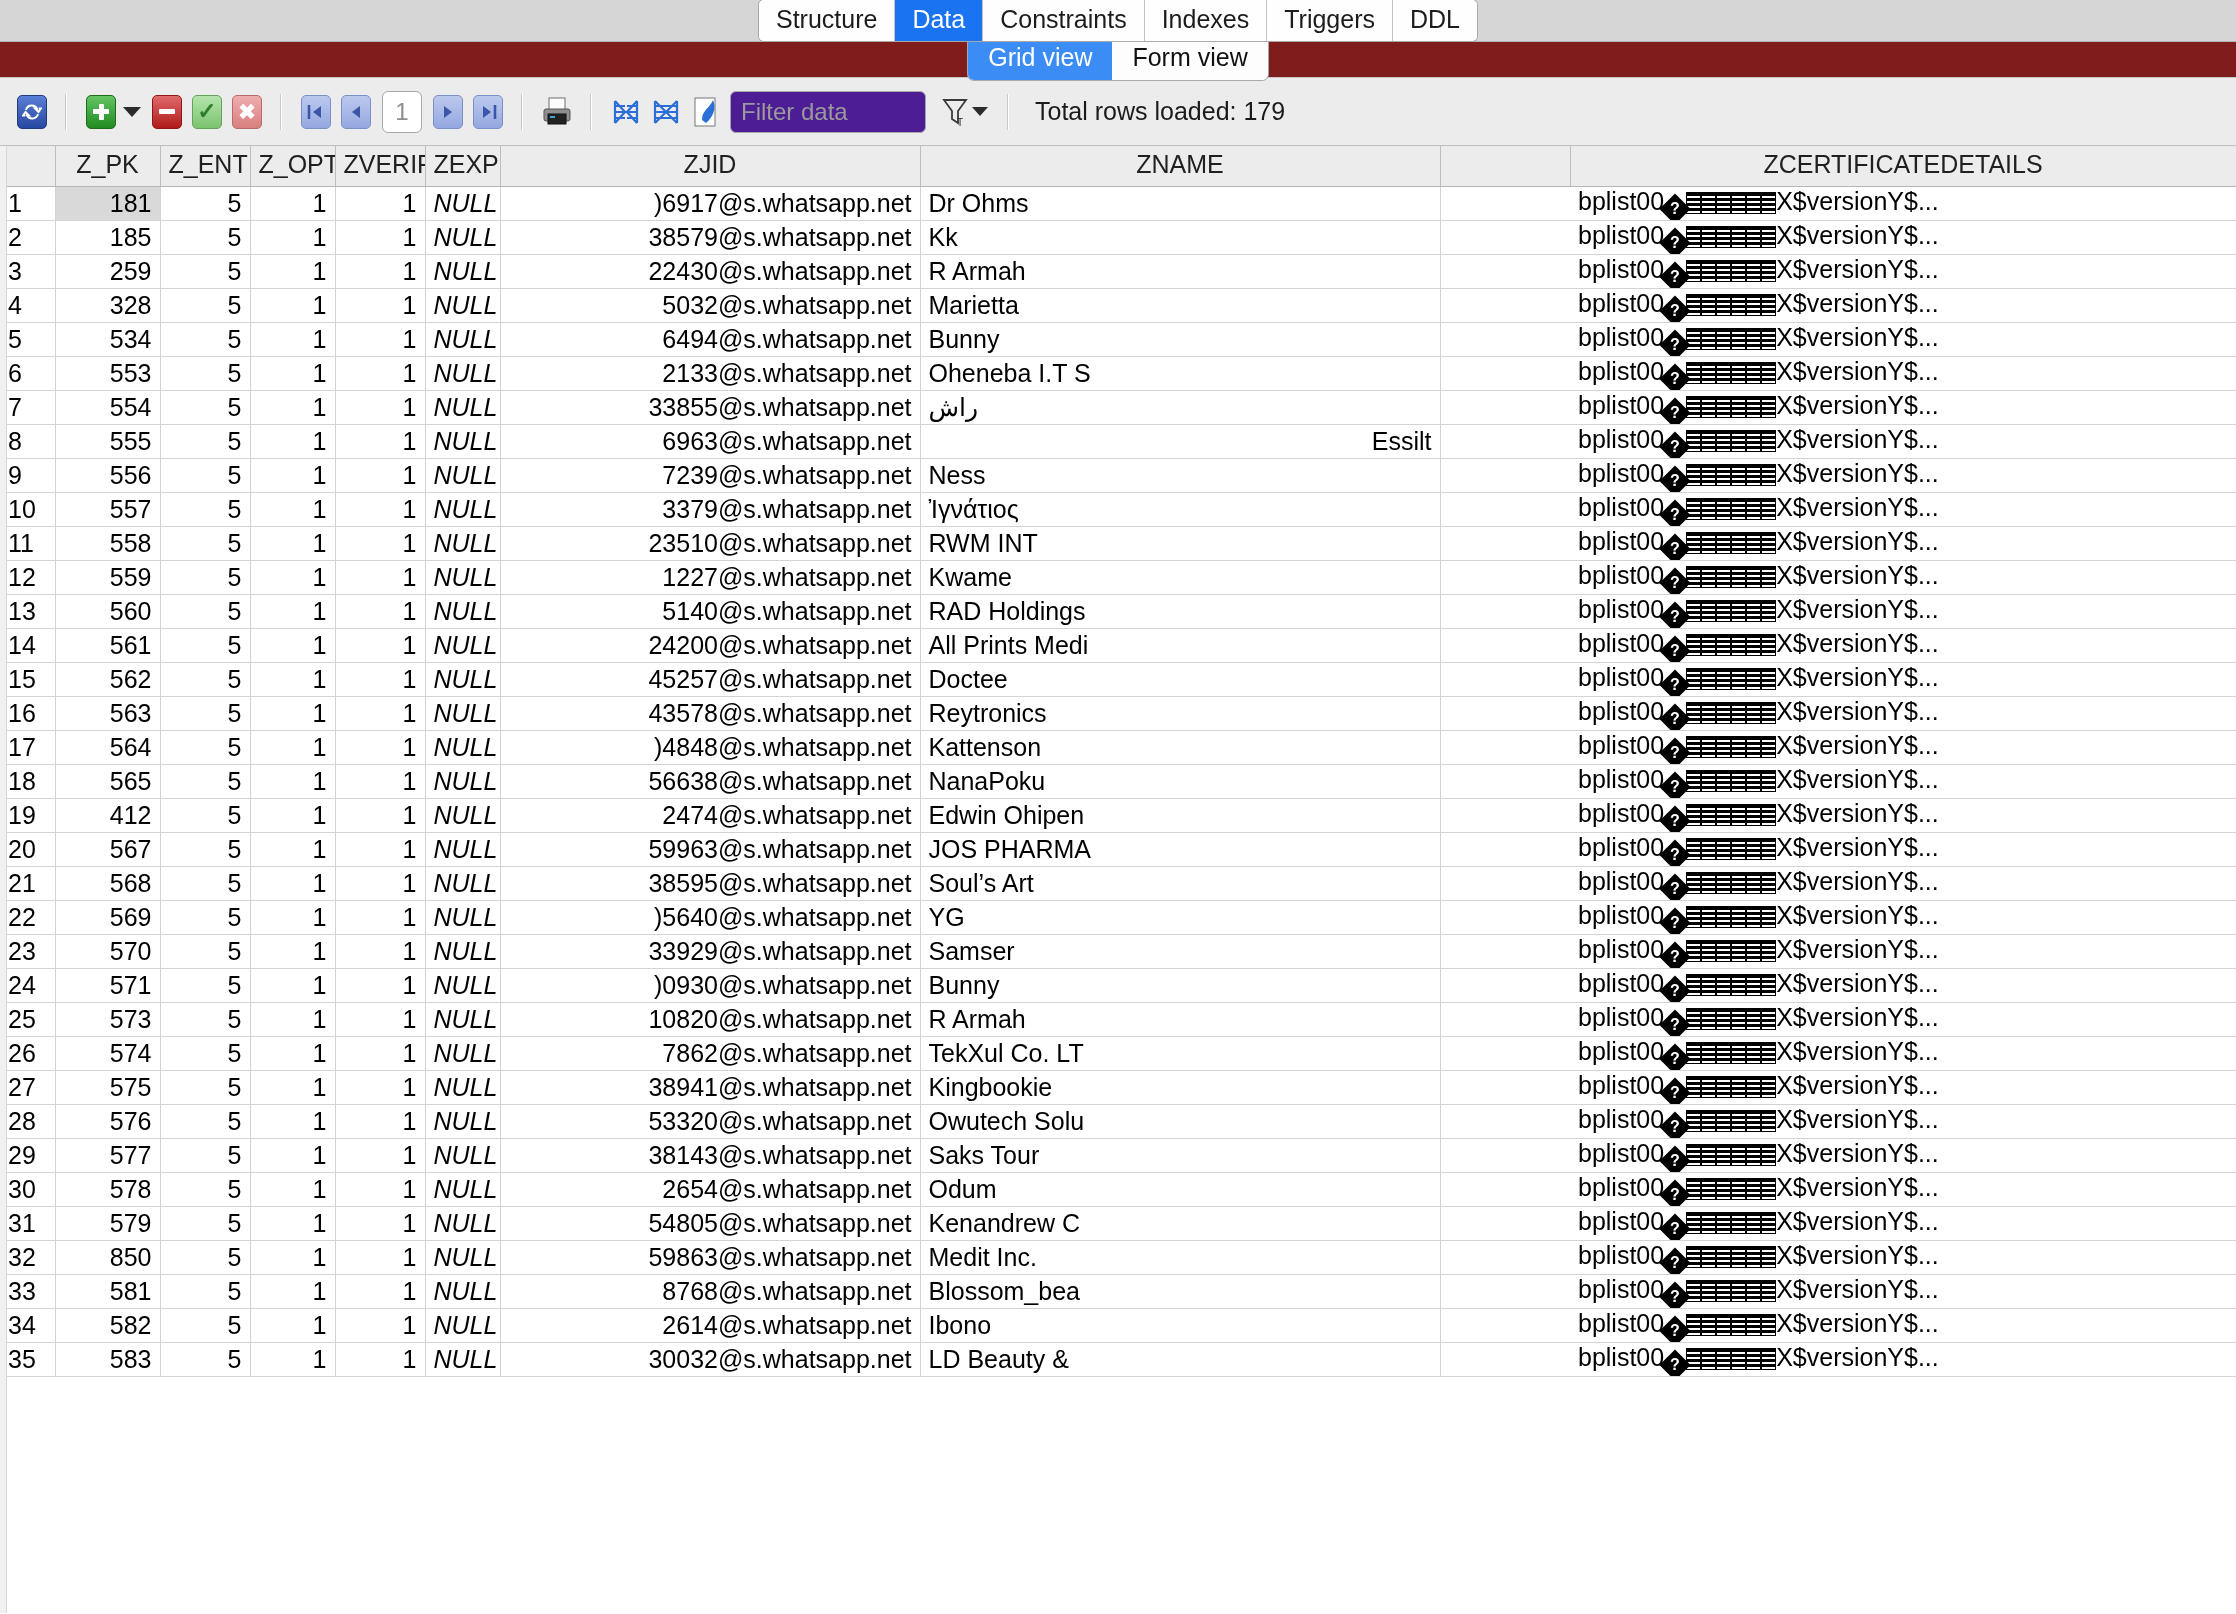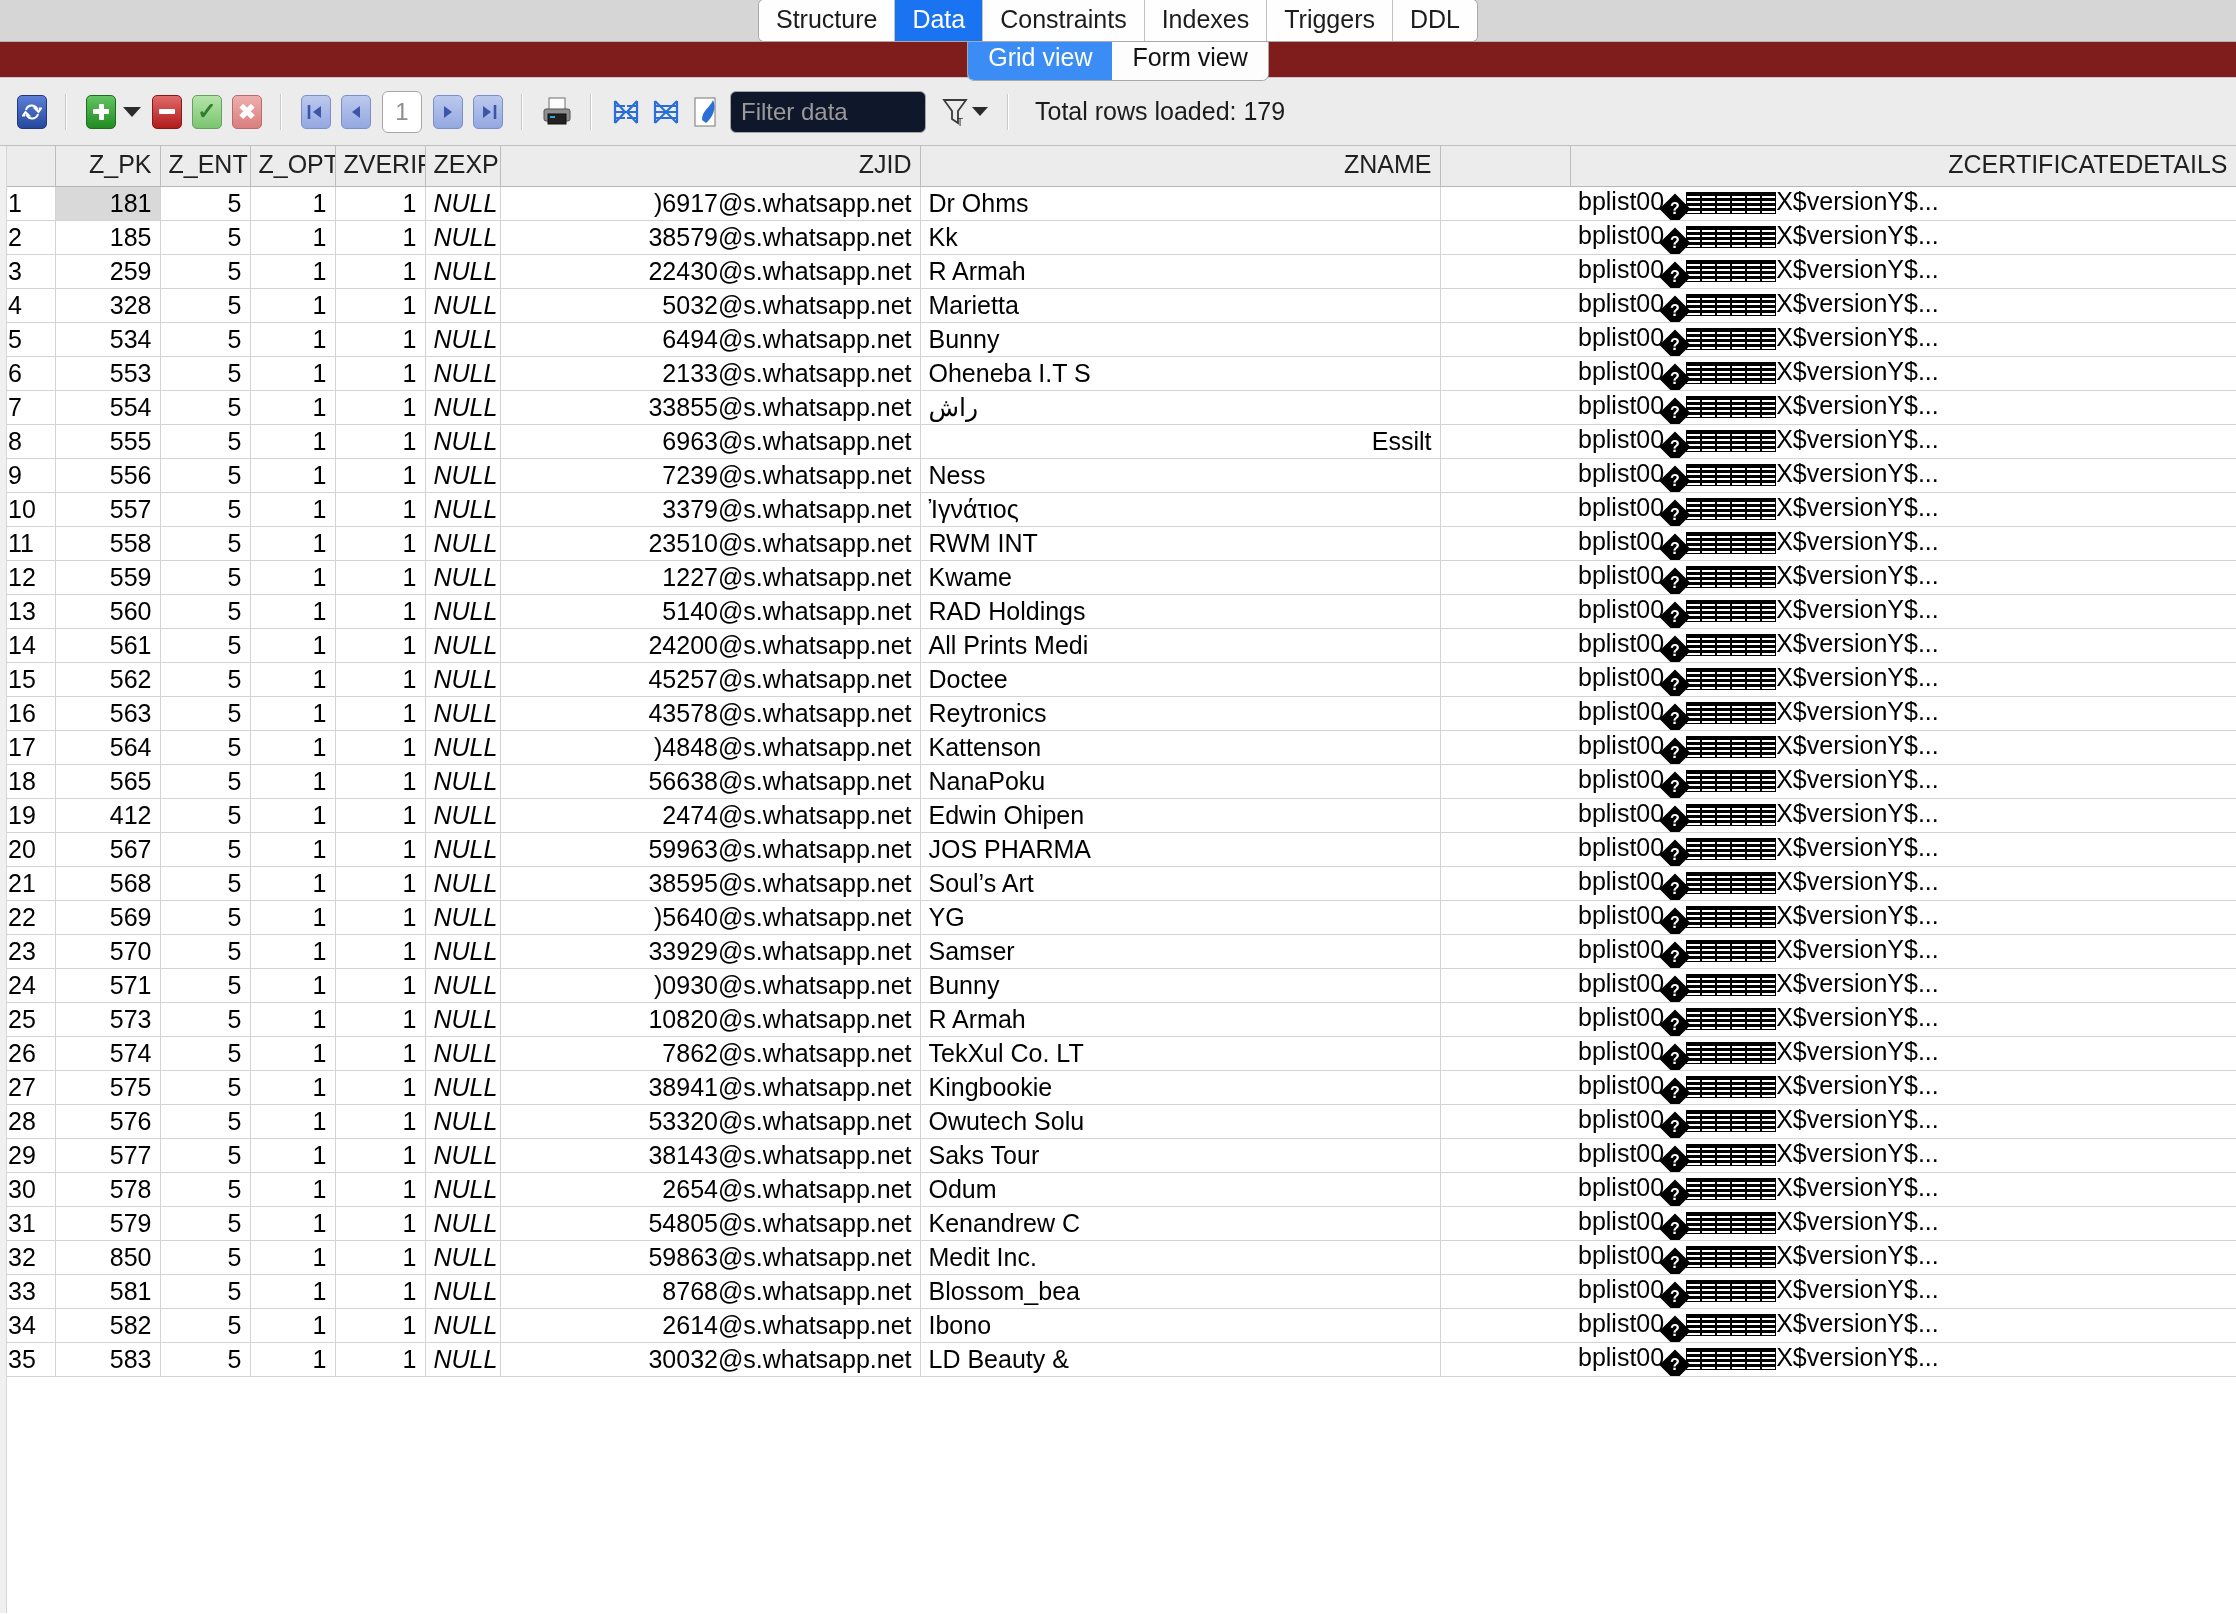--- a/index.html
+++ b/index.html
@@ -140,21 +140,21 @@
 
   .printer { width: 34px; height: 34px; position: relative; }
 
   .bluewire {
     width: 32px; height: 34px;
     display: flex; align-items: center; justify-content: center;
   }
 
   .filterinput {
     width: 196px; height: 42px;
-    background: #0f172a;
+    background: #4c1d95;
     border: 1px solid #a6a6a6;
     border-radius: 6px;
     padding: 0 10px;
     font-size: 24px;
     color: #9a9a9a;
     font-family: "Liberation Sans", sans-serif;
     outline: none;
     margin-left: 4px;
   }
   .filterinput::placeholder { color: #9a9a9a; }
@@ -180,21 +180,21 @@
     table-layout: fixed;
     width: 2236px;
     font-size: 25px;
   }
   table.grid th {
     background: #ececec;
     border-right: 1px solid #bdbdbd;
     border-bottom: 1px solid #b6b6b6;
     font-weight: normal;
     color: #202020;
-    text-align: right;
+    text-align: center;
     padding: 3px 8px 6px 8px;
     height: 40px;
     white-space: nowrap;
     overflow: hidden;
   }
   table.grid th.rowhdr {
     border-right: 1px solid #bdbdbd;
     background: #ececec;
   }
   table.grid td {

